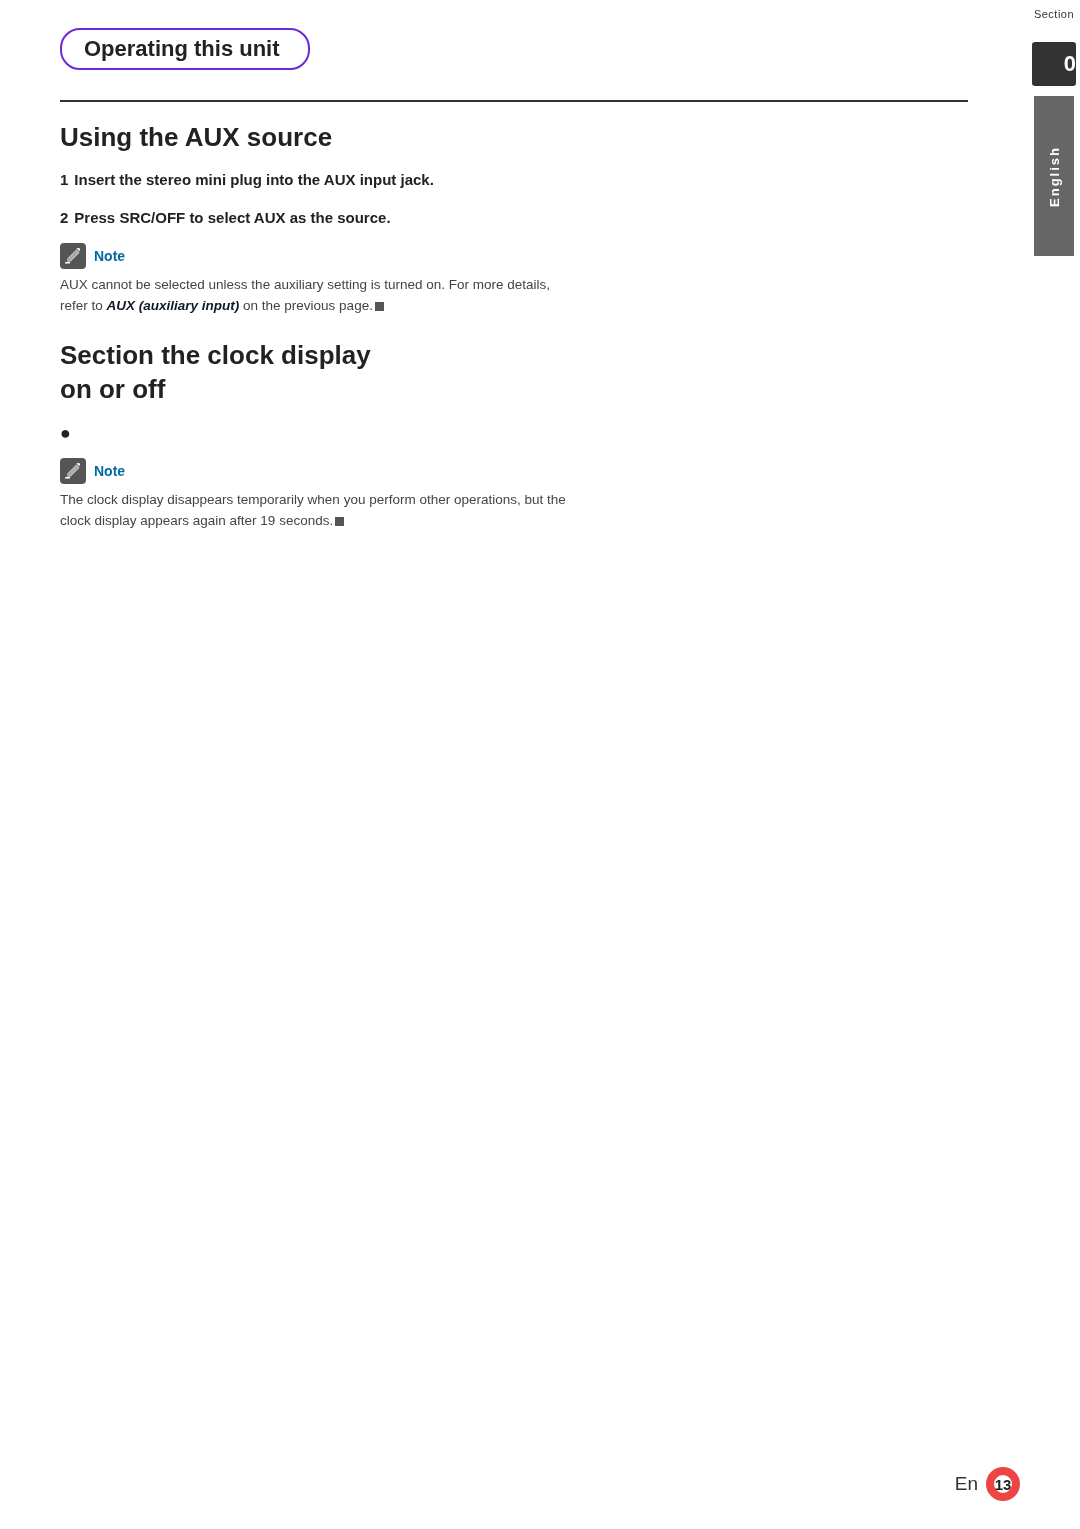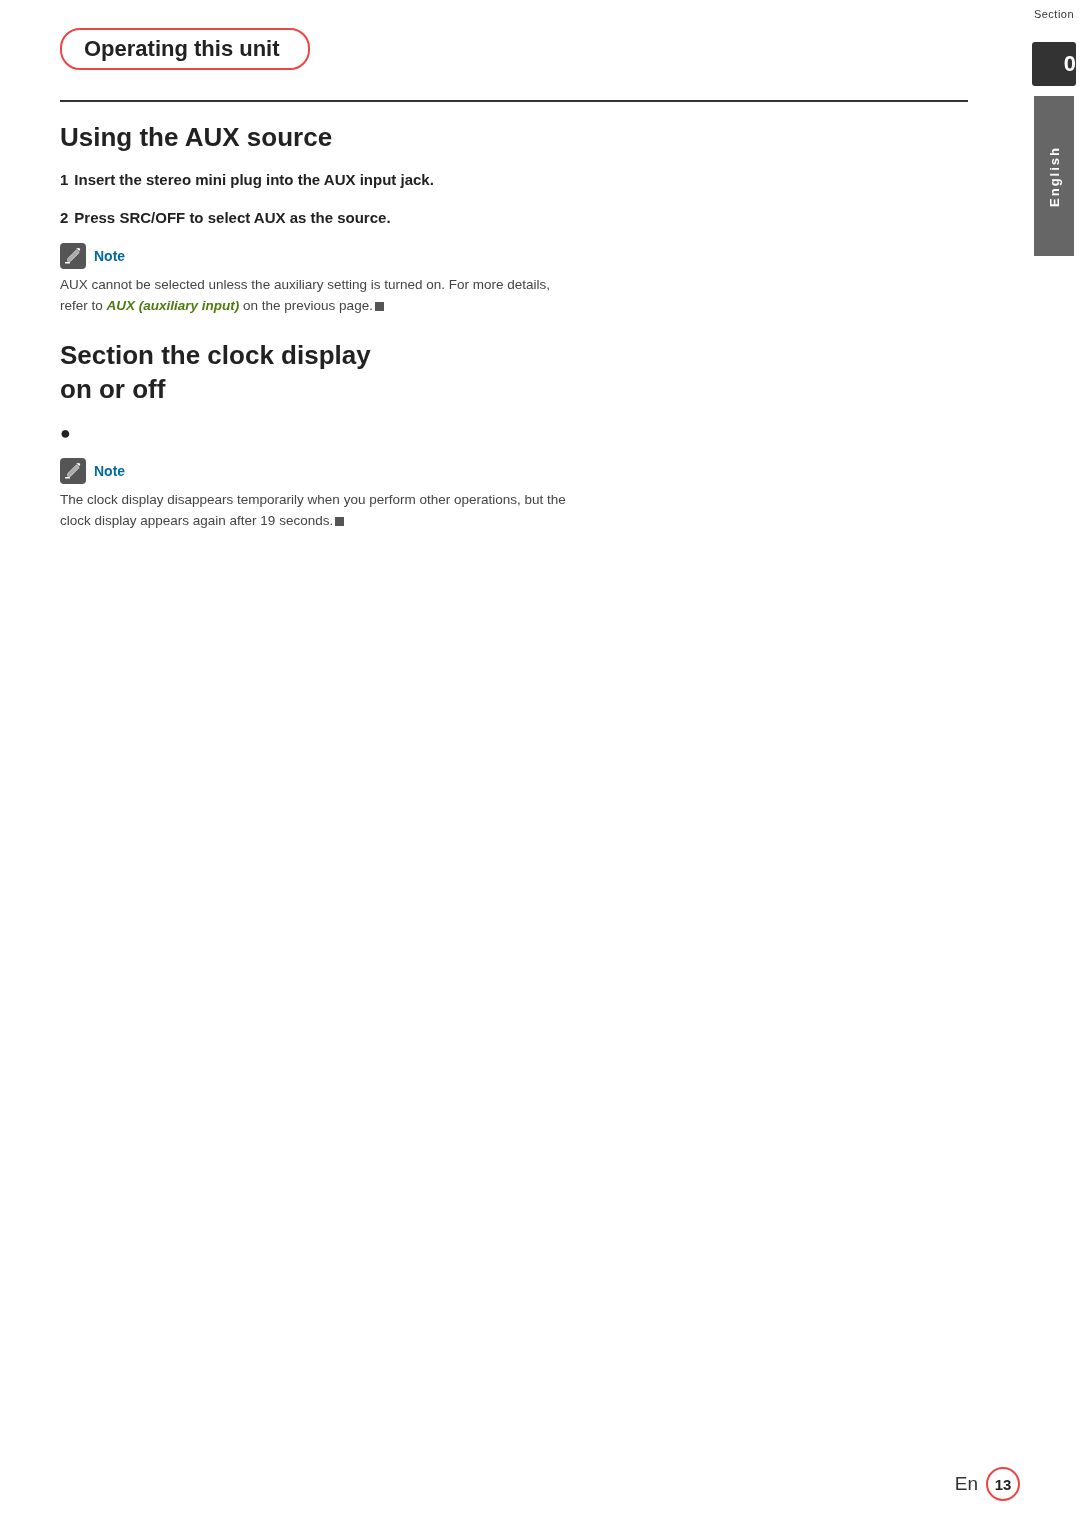--- a/index.html
+++ b/index.html
@@ -85,21 +85,21 @@
       display: flex;
       align-items: center;
       margin-top: 28px;
       margin-bottom: 30px;
     }
 
     .header-title {
       font-size: 22px;
       font-weight: bold;
       color: #222;
-      border: 2px solid #ef4444;
+      border: 2px solid #6d28d9;
       border-radius: 20px;
       padding: 6px 28px 6px 22px;
       display: inline-block;
     }
 
     
     .section-heading {
       font-size: 26px;
       font-weight: bold;
       color: #222;
@@ -185,21 +185,21 @@
 
     .note-text {
       font-size: 13.5px;
       color: #444;
       line-height: 1.55;
       max-width: 520px;
     }
 
     .note-text .bold-text {
       font-weight: bold;
-      color: #4d7c0f;
+      color: #0f172a;
     }
 
     .note-text .italic-text {
       font-style: italic;
     }
 
     
     .sub-section-heading {
       font-size: 26px;
       font-weight: bold;
@@ -225,21 +225,21 @@
       align-items: center;
       gap: 8px;
     }
 
     .en-label {
       font-size: 19px;
       color: #333;
     }
 
     .page-number-box {
-      border: 2px solid #ef4444;
+      border: 8px solid #ef4444;
       border-radius: 50%;
       width: 34px;
       height: 34px;
       display: flex;
       align-items: center;
       justify-content: center;
       font-size: 15px;
       font-weight: bold;
       color: #222;
     }

